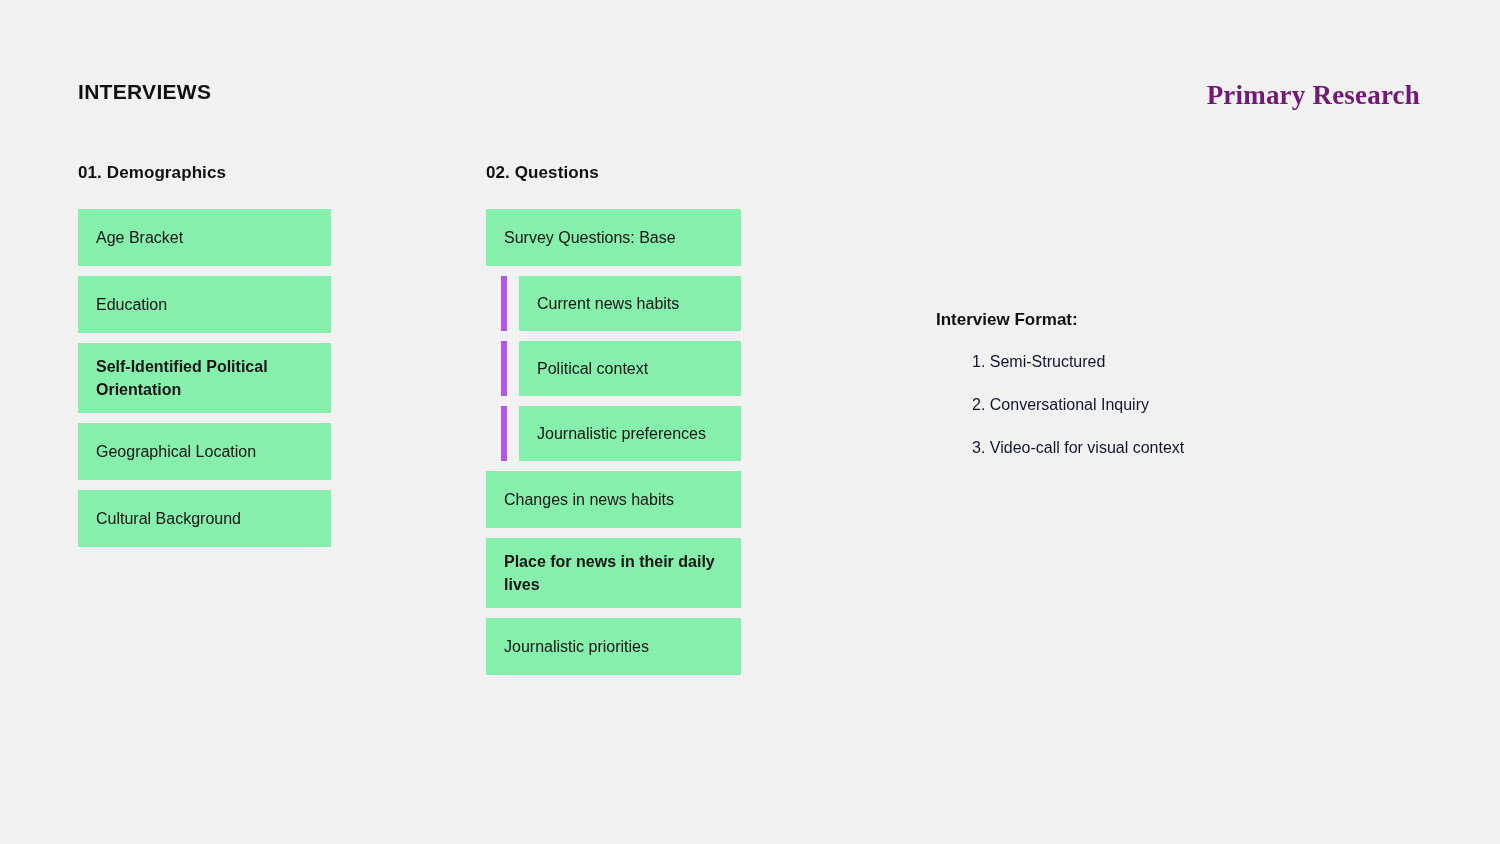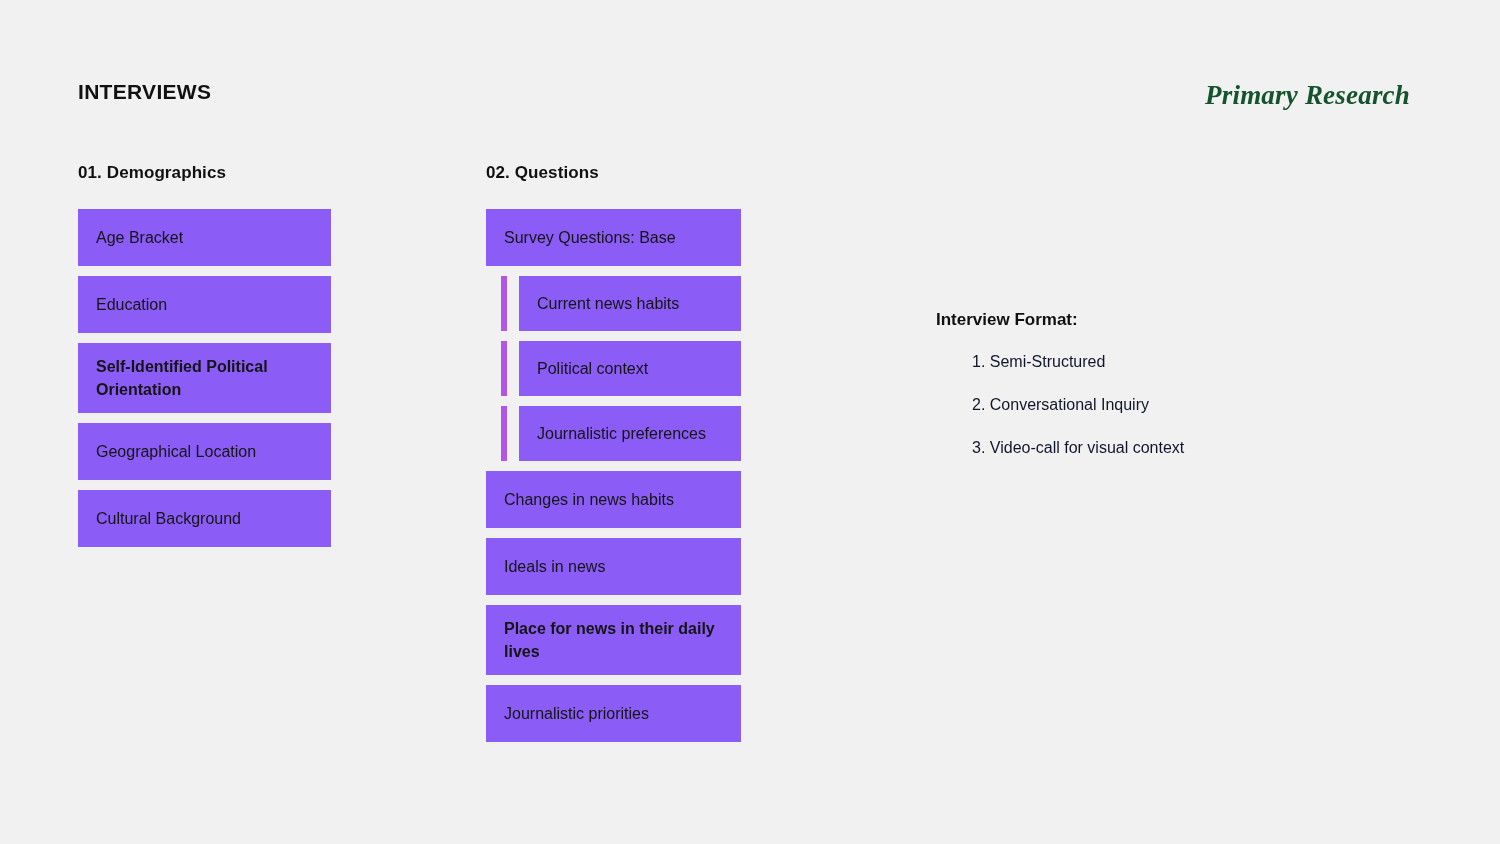--- a/index.html
+++ b/index.html
@@ -31,27 +31,26 @@
     top: 80px;
     font-size: 21px;
     font-weight: 700;
     letter-spacing: 0.3px;
     color: #111111;
     line-height: 1.1;
   }
 
   .brand-mark {
     position: absolute;
-    right: 90px;
+    right: 80px;
     top: 80px;
     font-family: "Liberation Serif", serif;
-    font-style: italic;
     font-weight: 700;
     font-size: 27px;
-    color: #14532d;
+    color: #701a75;
     letter-spacing: 0.2px;
     white-space: nowrap;
   }
 
   
   .column {
     position: absolute;
     top: 163px;
   }
 
@@ -61,21 +60,21 @@
   .column-heading {
     font-size: 17px;
     font-weight: 700;
     color: #111111;
     margin-bottom: 26px;
     letter-spacing: 0.1px;
   }
 
   
   .card {
-    background: #8b5cf6;
+    background: #86efac;
     min-height: 57px;
     display: flex;
     align-items: center;
     padding: 10px 18px;
     margin-bottom: 10px;
     font-size: 16px;
     line-height: 1.45;
     color: #151515;
   }
 
@@ -190,23 +189,20 @@
       <span class="accent-bar"></span>
       <div class="card">
         <span>Journalistic preferences</span>
       </div>
     </div>
 
     <div class="card">
       <span>Changes in news habits</span>
     </div>
 
-    <div class="card">
-      <span>Ideals in news</span>
-    </div>
 
     <div class="card card-tall">
       <span>Place for news in their daily lives</span>
     </div>
 
     <div class="card">
       <span>Journalistic priorities</span>
     </div>
   </section>
 

